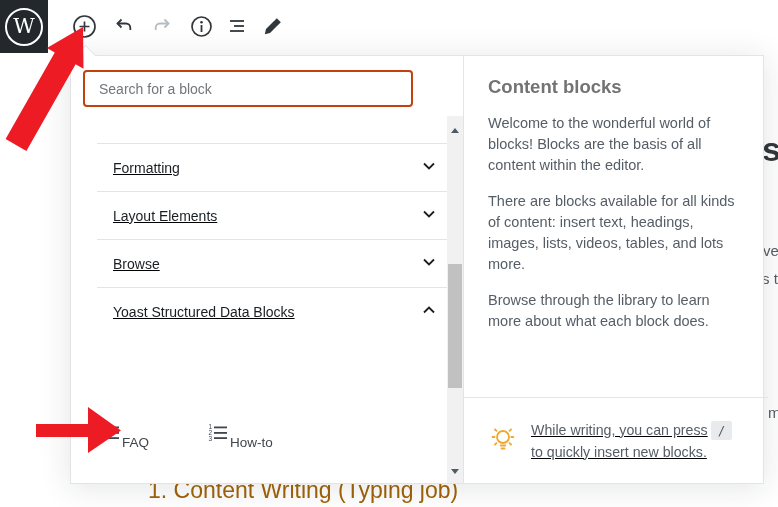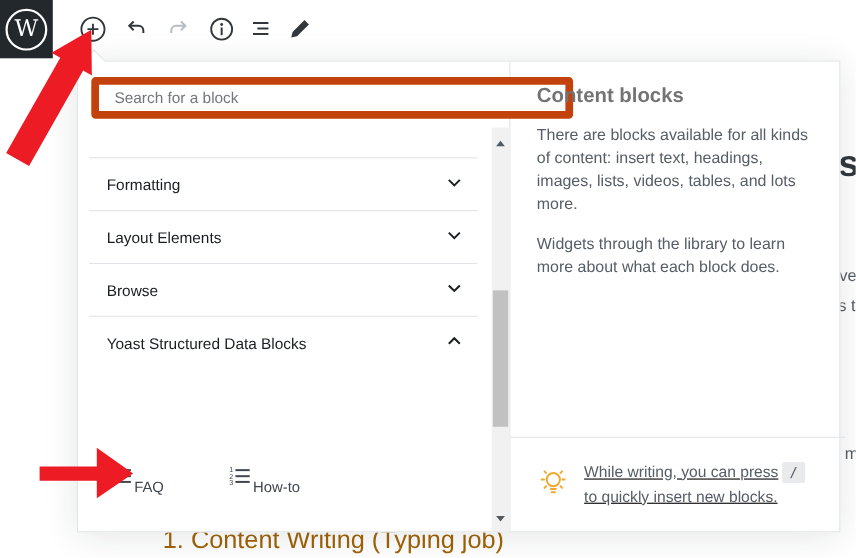--- a/index.html
+++ b/index.html
@@ -24,25 +24,25 @@
   .tb-btn svg{display:block;}
 
   
   .popover{position:absolute;left:70px;top:55px;width:692px;height:427px;background:#fff;
            border:1px solid #e2e4e7;box-shadow:0 3px 30px rgba(25,30,35,.12);z-index:2;display:flex;}
   .notch{position:absolute;left:7px;top:-8px;width:14px;height:14px;background:#fff;
          border-left:1px solid #e2e4e7;border-top:1px solid #e2e4e7;transform:rotate(45deg);}
 
   
   .inserter{position:relative;width:392px;border-right:1px solid #e2e4e7;flex:none;}
-  .search{position:absolute;left:12px;top:14px;width:438px;height:37px;box-sizing:border-box;
-          border:7px solid #c2410c;border-radius:4px;padding:12px 14px;font-size:14px;color:#32373c;
+  .search{position:absolute;left:12px;top:14px;width:330px;height:37px;box-sizing:border-box;
+          border:2px solid #c2410c;border-radius:4px;padding:12px 14px;font-size:14px;color:#32373c;
           font-family:"Liberation Sans",sans-serif;outline:none;}
   .search::placeholder{color:#72777c;}
-  .sections{position:absolute;left:10px;top:87px;width:353px;}
+  .sections{position:absolute;left:26px;top:87px;width:353px;text-decoration:underline;}
   .sect-row{height:48px;border-top:1px solid #e2e4e7;display:flex;align-items:center;
             justify-content:space-between;padding:0 12px 0 16px;box-sizing:border-box;
             font-size:14px;color:#191e23;cursor:pointer;background:#fff;}
   .blocks{position:absolute;left:27px;top:335px;display:flex;}
   .block-item{width:108px;height:78px;display:flex;flex-direction:row;align-items:center;
               padding-top:8px;box-sizing:border-box;cursor:pointer;color:#40464d;font-size:13.5px;}
   .block-item .bi-label{margin-top:17px;}
 
   
   .scrollbar{position:absolute;right:0;top:60px;bottom:0;width:16px;background:#f1f1f1;}
@@ -202,22 +202,23 @@
           </div>
         <div class="sb-thumb"></div>
         <div class="sb-arrow sb-down">
             <span></span>
           </div>
       </div>
     </div>
 
     <div class="help">
       <h2>Content blocks</h2>
+      <p>Welcome to the wonderful world of blocks! Blocks are the basis of all content within the editor.</p>
       <p>There are blocks available for all kinds of content: insert text, headings, images, lists, videos, tables, and lots more.</p>
-      <p>Widgets through the library to learn more about what each block does.</p>
+      <p>Browse through the library to learn more about what each block does.</p>
 
       <div class="tip">
         <span>
           <svg width="30" height="32" viewBox="0 0 30 32" fill="none" stroke="#f0a92e" stroke-width="1.8" stroke-linecap="round">
             <circle cx="15" cy="14" r="6"></circle>
             <path d="M12.7 22.5h4.6M13.5 25.5h3"></path>
             <path d="M4.5 14h2.2M23.3 14h2.2M7 6.5l1.5 1.5M23 6.5l-1.5 1.5M7 21.5l1.5-1.5M23 21.5l-1.5-1.5" stroke-dasharray="2 2"></path>
           </svg>
         </span>
         <div class="tip-text">

